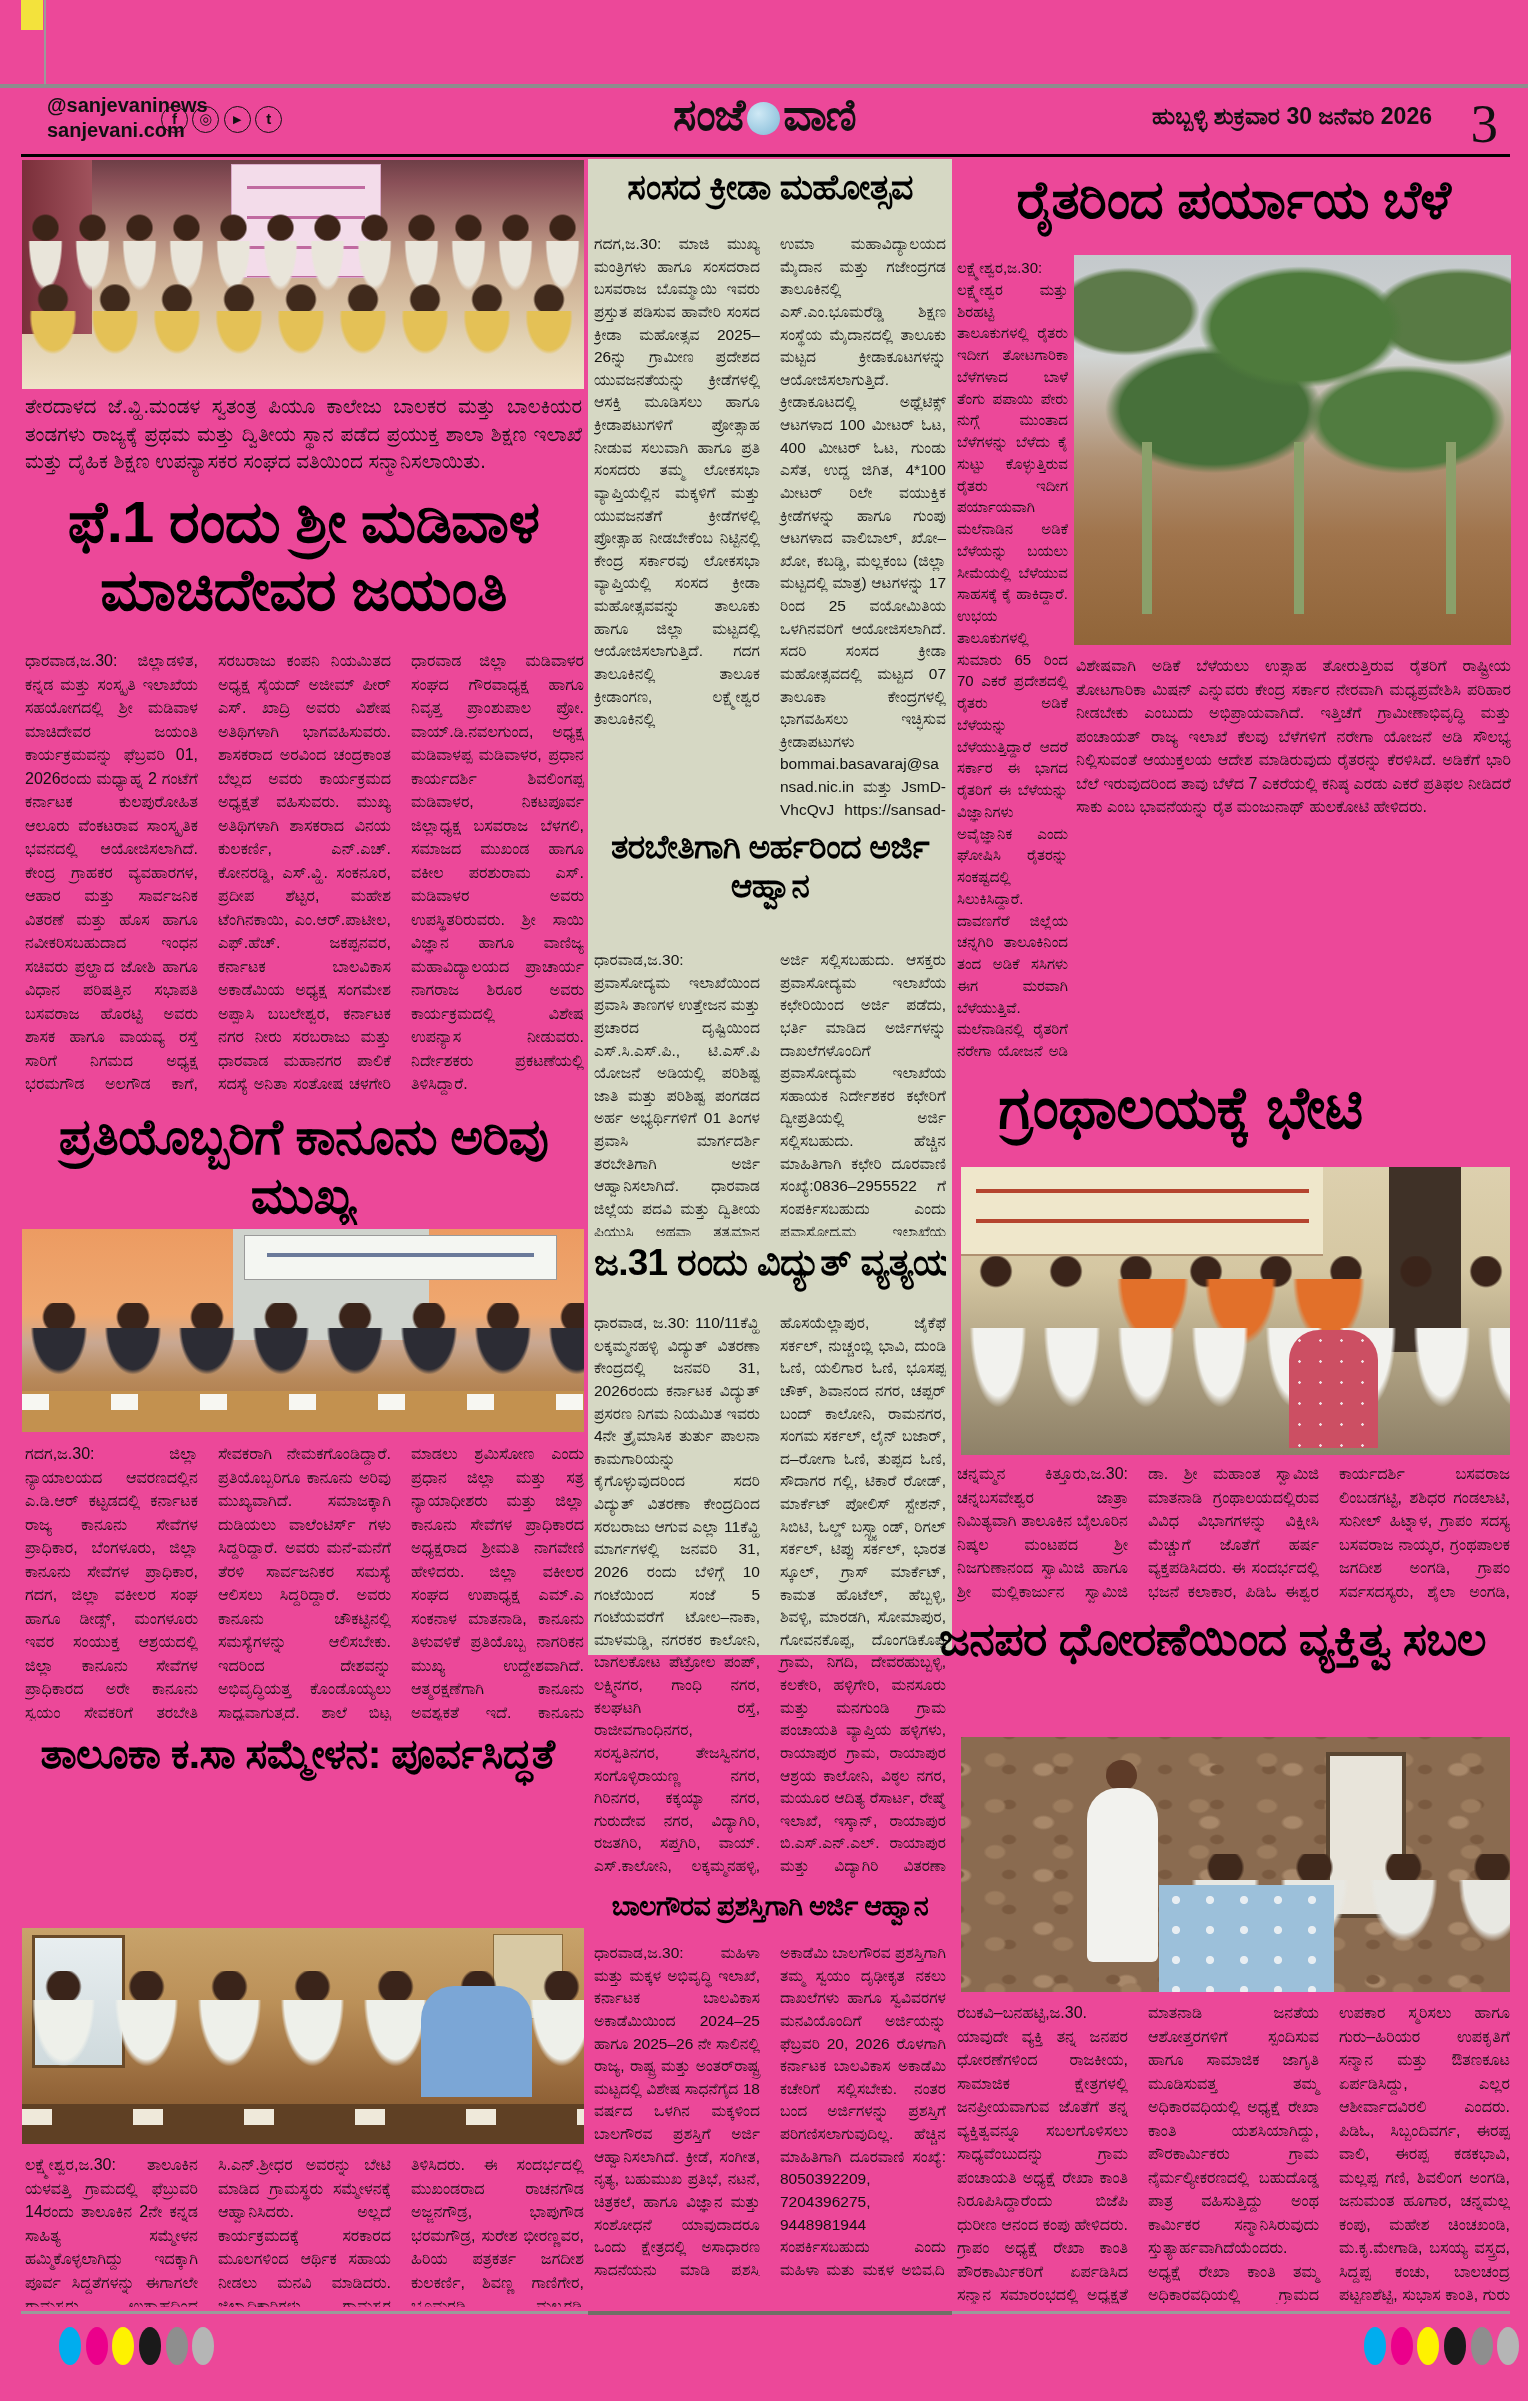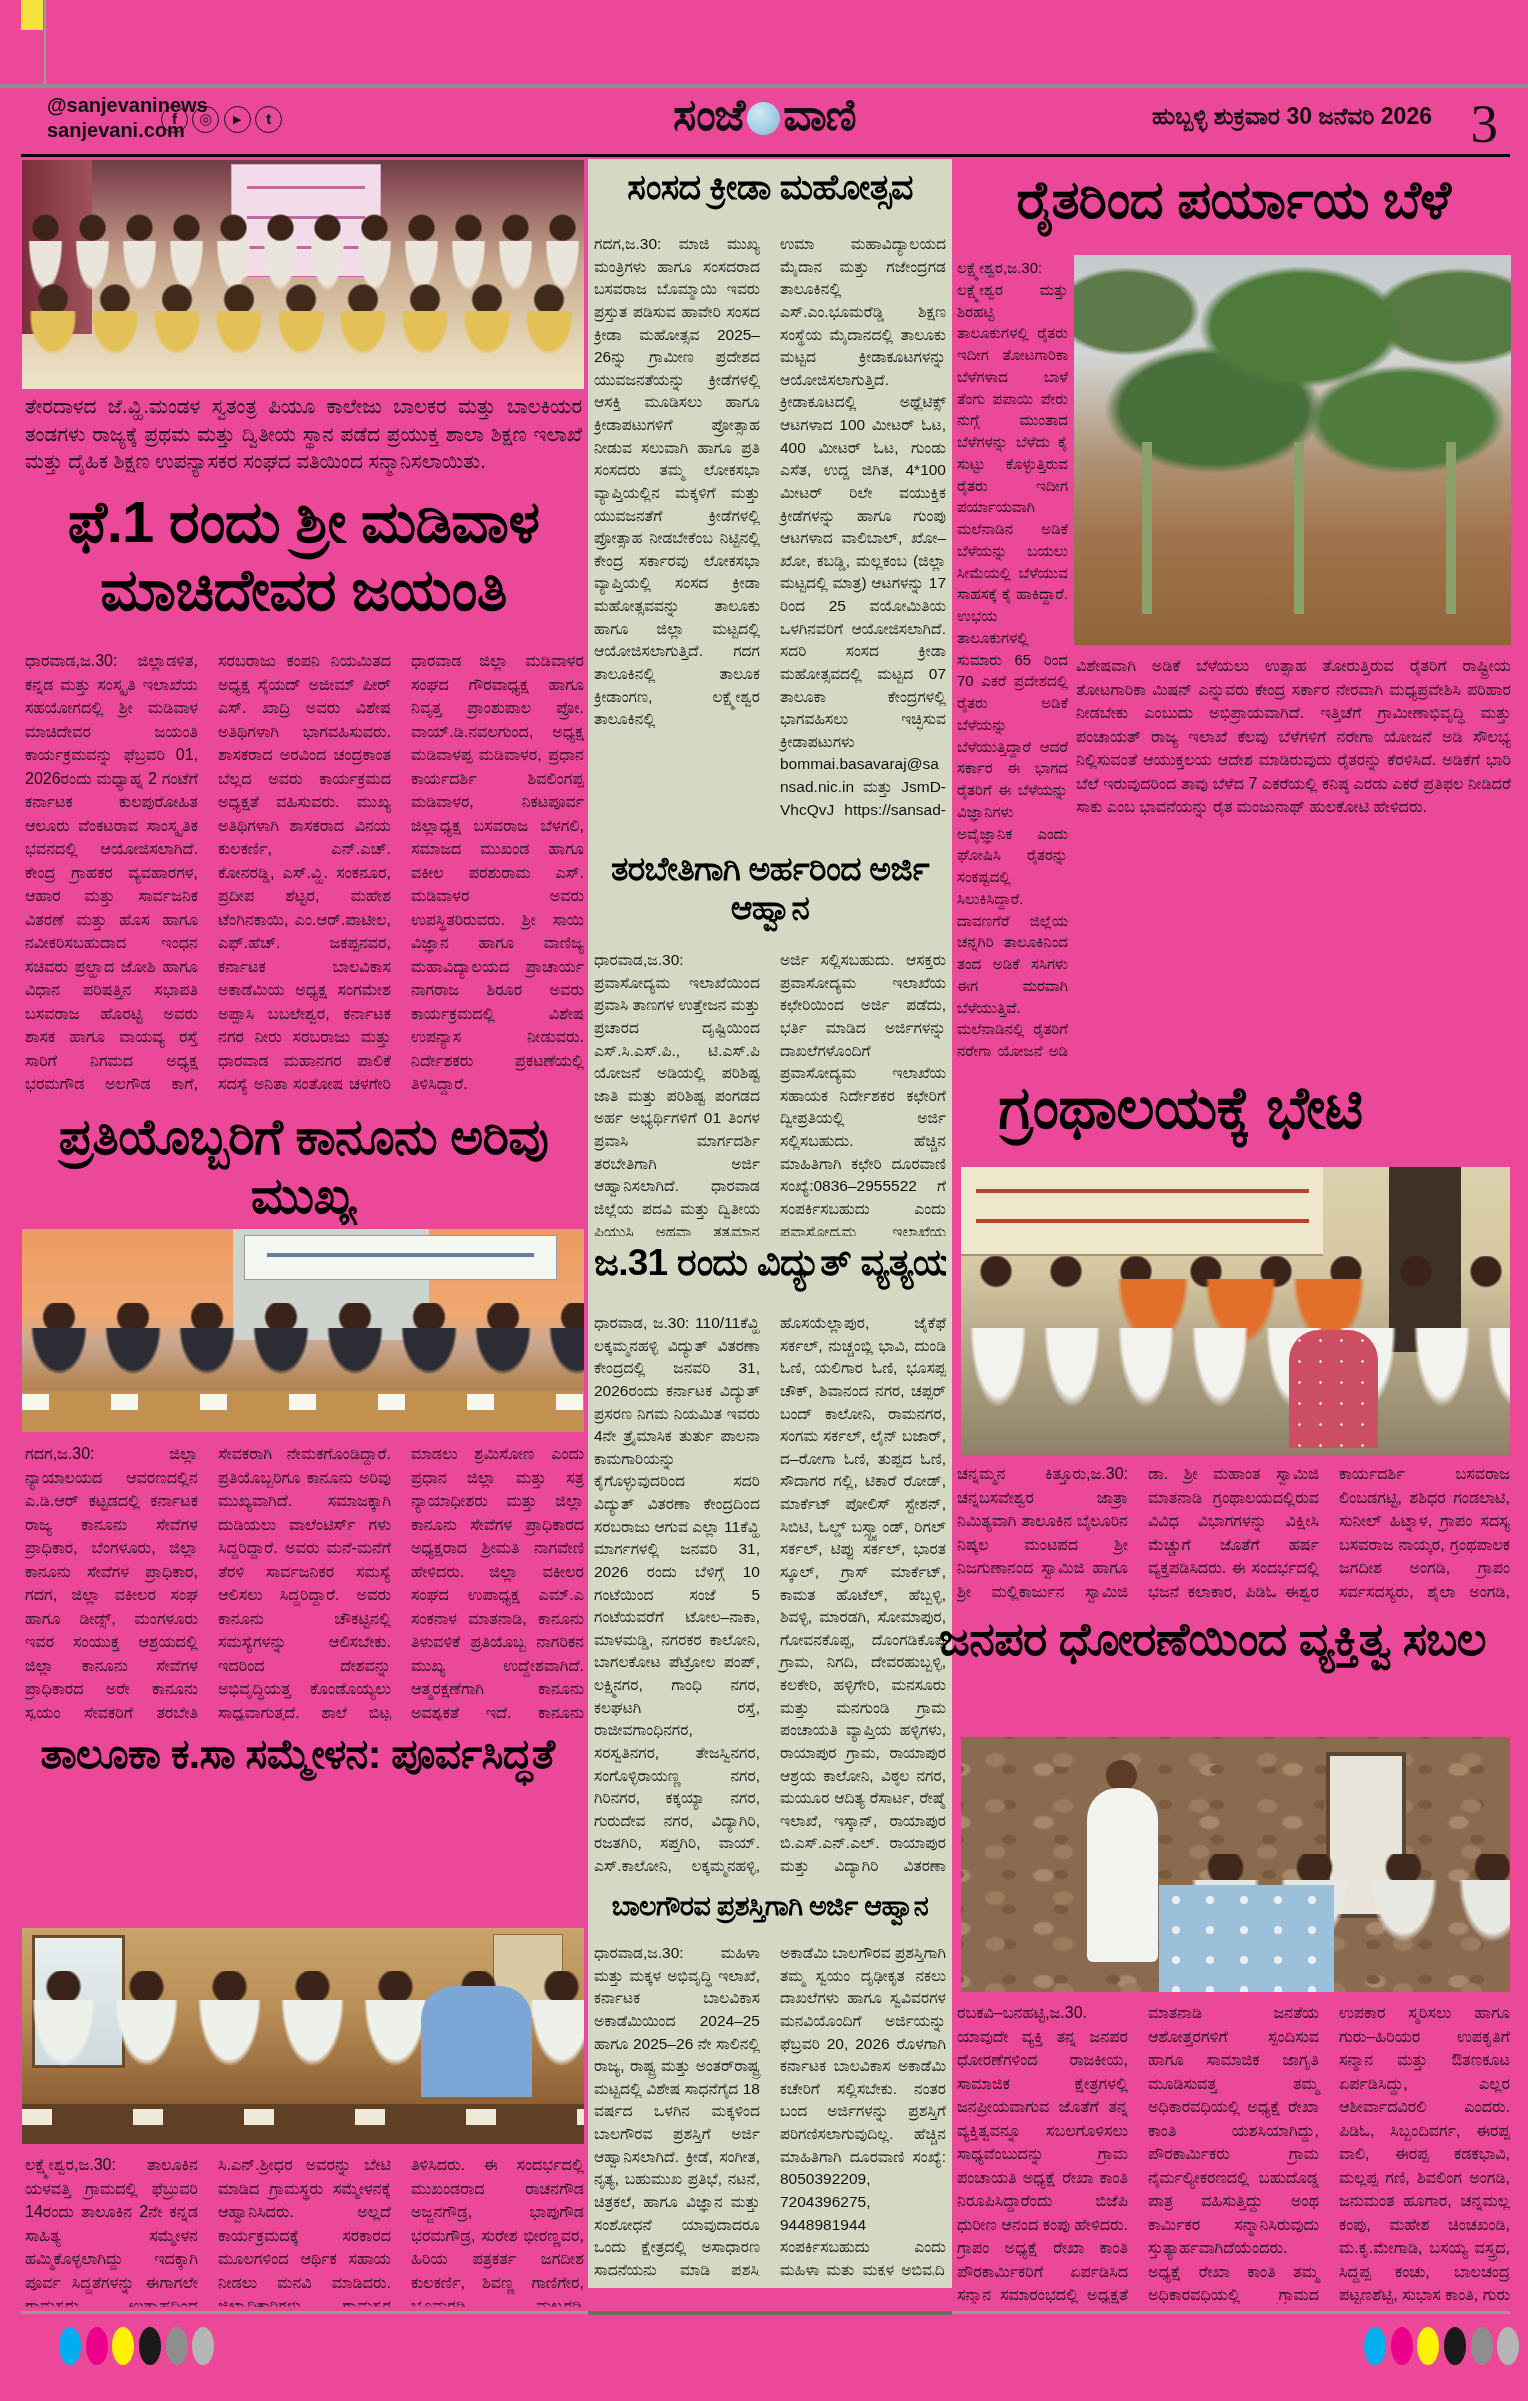--- a/index.html
+++ b/index.html
@@ -8,21 +8,21 @@
     font-family:"Liberation Sans","DejaVu Sans",sans-serif;color:#111;overflow:hidden;
   }
   .abs{position:absolute;}
   .headline{font-weight:bold;color:#000;text-align:center;line-height:1.18;letter-spacing:-0.7px;margin:0;}
   .cols{display:flex;gap:20px;overflow:hidden;text-align:justify;}
   .cols p{flex:1;margin:0;font-size:16px;line-height:1.47;word-break:break-word;}
   .caption{font-weight:400;font-size:20px;line-height:1.38;text-align:justify;overflow:hidden;}
   .photo{position:absolute;overflow:hidden;}
   .layer{position:absolute;}
   .strip{position:absolute;background-repeat:repeat-x;}
-  .greenzone{position:absolute;left:588px;top:159px;width:364px;height:2129px;background:#d6d8c4;}
+  .greenzone{position:absolute;left:588px;top:159px;width:364px;height:1496px;background:#d6d8c4;}
   .greenzone .inner{position:absolute;left:6px;right:6px;}
   .greenzone .cols p{font-size:15.5px;line-height:1.46;}
   .regmark{position:absolute;width:22px;height:38px;border-radius:50%;}
   .social-icon{display:inline-block;width:25px;height:25px;border:1.8px solid #111;border-radius:50%;
     text-align:center;line-height:24px;font-weight:bold;font-size:15px;margin-right:4.4px;vertical-align:middle;}
   .rule{position:absolute;background:#000;}
 </style>
 </head>
 <body>
 
@@ -95,21 +95,21 @@
     <p>ಸಿ.ಎನ್.ಶ್ರೀಧರ ಅವರನ್ನು ಬೇಟಿ ಮಾಡಿದ ಗ್ರಾಮಸ್ಥರು ಸಮ್ಮೇಳನಕ್ಕೆ ಆಹ್ವಾನಿಸಿದರು. ಅಲ್ಲದೆ ಕಾರ್ಯಕ್ರಮದಕ್ಕೆ ಸರಕಾರದ ಮೂಲಗಳಿಂದ ಆರ್ಥಿಕ ಸಹಾಯ ನೀಡಲು ಮನವಿ ಮಾಡಿದರು. ಜಿಲ್ಲಾಧಿಕಾರಿಗಳು ಗ್ರಾಮಸ್ಥರ ಮನವಿ ಸಕಾರಾತ್ಮಕವಾಗಿ ಸ್ಪಂದಿಸಿ ಈ ಕುರಿತಂತೆ ನಿರ್ಧರಿಸುವದಾಗಿ</p>
     <p>ತಿಳಿಸಿದರು. ಈ ಸಂದರ್ಭದಲ್ಲಿ ಮುಖಂಡರಾದ ರಾಚನಗೌಡ ಅಜ್ಜನಗೌಡ್ರ, ಭಾಪುಗೌಡ ಭರಮಗೌಡ್ರ, ಸುರೇಶ ಭೀರಣ್ಣವರ, ಹಿರಿಯ ಪತ್ರಕರ್ತ ಜಗದೀಶ ಕುಲಕರ್ಣಿ, ಶಿವಣ್ಣ ಗಾಣಿಗೇರ, ಭೂಮರಡ್ಡಿ ಮಲ್ಲರಡ್ಡಿ ಮುಂತಾದವರಿದ್ದರು.</p>
   </div>
 
   <div class="greenzone">
     <h2 class="inner headline" style="top:7.4px;height:58px;font-size:35px;overflow:hidden;">ಸಂಸದ ಕ್ರೀಡಾ ಮಹೋತ್ಸವ</h2>
     <div class="inner cols" style="top:74px;height:590px;">
       <p>ಗದಗ,ಜ.30: ಮಾಜಿ ಮುಖ್ಯ ಮಂತ್ರಿಗಳು ಹಾಗೂ ಸಂಸದರಾದ ಬಸವರಾಜ ಬೊಮ್ಮಾಯಿ ಇವರು ಪ್ರಸ್ತುತ ಪಡಿಸುವ ಹಾವೇರಿ ಸಂಸದ ಕ್ರೀಡಾ ಮಹೋತ್ಸವ 2025–26ನ್ನು ಗ್ರಾಮೀಣ ಪ್ರದೇಶದ ಯುವಜನತೆಯನ್ನು ಕ್ರೀಡೆಗಳಲ್ಲಿ ಆಸಕ್ತಿ ಮೂಡಿಸಲು ಹಾಗೂ ಕ್ರೀಡಾಪಟುಗಳಿಗೆ ಪ್ರೋತ್ಸಾಹ ನೀಡುವ ಸಲುವಾಗಿ ಹಾಗೂ ಪ್ರತಿ ಸಂಸದರು ತಮ್ಮ ಲೋಕಸಭಾ ವ್ಯಾಪ್ತಿಯಲ್ಲಿನ ಮಕ್ಕಳಿಗೆ ಮತ್ತು ಯುವಜನತೆಗೆ ಕ್ರೀಡೆಗಳಲ್ಲಿ ಪ್ರೋತ್ಸಾಹ ನೀಡಬೇಕೆಂಬ ನಿಟ್ಟಿನಲ್ಲಿ ಕೇಂದ್ರ ಸರ್ಕಾರವು ಲೋಕಸಭಾ ವ್ಯಾಪ್ತಿಯಲ್ಲಿ ಸಂಸದ ಕ್ರೀಡಾ ಮಹೋತ್ಸವವನ್ನು ತಾಲೂಕು ಹಾಗೂ ಜಿಲ್ಲಾ ಮಟ್ಟದಲ್ಲಿ ಆಯೋಜಿಸಲಾಗುತ್ತಿದೆ. ಗದಗ ತಾಲೂಕಿನಲ್ಲಿ ತಾಲೂಕ ಕ್ರೀಡಾಂಗಣ, ಲಕ್ಷ್ಮೇಶ್ವರ ತಾಲೂಕಿನಲ್ಲಿ</p>
       <p>ಉಮಾ ಮಹಾವಿದ್ಯಾಲಯದ ಮೈದಾನ ಮತ್ತು ಗಜೇಂದ್ರಗಡ ತಾಲೂಕಿನಲ್ಲಿ ಎಸ್.ಎಂ.ಭೂಮರೆಡ್ಡಿ ಶಿಕ್ಷಣ ಸಂಸ್ಥೆಯ ಮೈದಾನದಲ್ಲಿ ತಾಲೂಕು ಮಟ್ಟದ ಕ್ರೀಡಾಕೂಟಗಳನ್ನು ಆಯೋಜಿಸಲಾಗುತ್ತಿದೆ. ಕ್ರೀಡಾಕೂಟದಲ್ಲಿ ಅಥ್ಲೆಟಿಕ್ಸ್ ಆಟಗಳಾದ 100 ಮೀಟರ್ ಓಟ, 400 ಮೀಟರ್ ಓಟ, ಗುಂಡು ಎಸೆತ, ಉದ್ದ ಜಿಗಿತ, 4*100 ಮೀಟರ್ ರಿಲೇ ವಯುಕ್ತಿಕ ಕ್ರೀಡೆಗಳನ್ನು ಹಾಗೂ ಗುಂಪು ಆಟಗಳಾದ ವಾಲಿಬಾಲ್, ಖೋ–ಖೋ, ಕಬಡ್ಡಿ, ಮಲ್ಲಕಂಬ (ಜಿಲ್ಲಾ ಮಟ್ಟದಲ್ಲಿ ಮಾತ್ರ) ಆಟಗಳನ್ನು 17 ರಿಂದ 25 ವಯೋಮಿತಿಯ ಒಳಗಿನವರಿಗೆ ಆಯೋಜಿಸಲಾಗಿದೆ. ಸದರಿ ಸಂಸದ ಕ್ರೀಡಾ ಮಹೋತ್ಸವದಲ್ಲಿ ಮಟ್ಟದ 07 ತಾಲೂಕಾ ಕೇಂದ್ರಗಳಲ್ಲಿ ಭಾಗವಹಿಸಲು ಇಚ್ಛಿಸುವ ಕ್ರೀಡಾಪಟುಗಳು bommai.basavaraj@sansad.nic.in ಮತ್ತು JsmD-VhcQvJ https://sansad-khelmahotsav.in/ ಲಿಂಕ್ ಮುಖಾಂತರ ನೊಂದಾಯಿಸಬಹುದು ಎಂದು ಕ್ರೀಡಾ ಇಲಾಖೆಯ ಸಹಾಯಕ ನಿರ್ದೇಶಕರಾದ ಡಾ:ಶರಣು ಗೋಗೇರಿ ಪ್ರಕಟಣೆಗೆ ತಿಳಿಸಿದ್ದಾರೆ.</p>
     </div>
-    <h2 class="inner headline" style="top:669px;height:111px;font-size:33px;overflow:hidden;margin-top:22px;">ತರಬೇತಿಗಾಗಿ ಅರ್ಹರಿಂದ ಅರ್ಜಿ ಆಹ್ವಾನ</h2>
+    <h2 class="inner headline" style="top:669px;height:111px;font-size:33px;overflow:hidden;">ತರಬೇತಿಗಾಗಿ ಅರ್ಹರಿಂದ ಅರ್ಜಿ ಆಹ್ವಾನ</h2>
     <div class="inner cols" style="top:790px;height:287px;">
       <p>ಧಾರವಾಡ,ಜ.30: ಪ್ರವಾಸೋದ್ಯಮ ಇಲಾಖೆಯಿಂದ ಪ್ರವಾಸಿ ತಾಣಗಳ ಉತ್ತೇಜನ ಮತ್ತು ಪ್ರಚಾರದ ದೃಷ್ಟಿಯಿಂದ ಎಸ್.ಸಿ.ಎಸ್.ಪಿ., ಟಿ.ಎಸ್.ಪಿ ಯೋಜನೆ ಅಡಿಯಲ್ಲಿ ಪರಿಶಿಷ್ಟ ಜಾತಿ ಮತ್ತು ಪರಿಶಿಷ್ಟ ಪಂಗಡದ ಅರ್ಹ ಅಭ್ಯರ್ಥಿಗಳಿಗೆ 01 ತಿಂಗಳ ಪ್ರವಾಸಿ ಮಾರ್ಗದರ್ಶಿ ತರಬೇತಿಗಾಗಿ ಅರ್ಜಿ ಆಹ್ವಾನಿಸಲಾಗಿದೆ. ಧಾರವಾಡ ಜಿಲ್ಲೆಯ ಪದವಿ ಮತ್ತು ದ್ವಿತೀಯ ಪಿಯುಸಿ ಅಥವಾ ತತ್ಸಮಾನ ಪರೀಕ್ಷೆಯಲ್ಲಿ ಉತ್ತೀರ್ಣರಾದ 21 ರಿಂದ 48 ವರ್ಷದೊಳಗಿನ ಅರ್ಹ ಅಭ್ಯರ್ಥಿಗಳು</p>
       <p>ಅರ್ಜಿ ಸಲ್ಲಿಸಬಹುದು. ಆಸಕ್ತರು ಪ್ರವಾಸೋದ್ಯಮ ಇಲಾಖೆಯ ಕಛೇರಿಯಿಂದ ಅರ್ಜಿ ಪಡೆದು, ಭರ್ತಿ ಮಾಡಿದ ಅರ್ಜಿಗಳನ್ನು ದಾಖಲೆಗಳೊಂದಿಗೆ ಪ್ರವಾಸೋದ್ಯಮ ಇಲಾಖೆಯ ಸಹಾಯಕ ನಿರ್ದೇಶಕರ ಕಛೇರಿಗೆ ದ್ವೀಪ್ರತಿಯಲ್ಲಿ ಅರ್ಜಿ ಸಲ್ಲಿಸಬಹುದು. ಹೆಚ್ಚಿನ ಮಾಹಿತಿಗಾಗಿ ಕಛೇರಿ ದೂರವಾಣಿ ಸಂಖ್ಯೆ:0836–2955522 ಗೆ ಸಂಪರ್ಕಿಸಬಹುದು ಎಂದು ಪ್ರವಾಸೋದ್ಯಮ ಇಲಾಖೆಯ ಸಹಾಯಕ ನಿರ್ದೇಶಕರು ಪ್ರಕಟಣೆಯಲ್ಲಿ ತಿಳಿಸಿದ್ದಾರೆ.</p>
     </div>
     <h2 class="inner headline" style="top:1082px;height:63px;font-size:37px;overflow:hidden;white-space:nowrap;">ಜ.31 ರಂದು ವಿದ್ಯುತ್ ವ್ಯತ್ಯಯ</h2>
     <div class="inner cols" style="top:1153px;height:569px;">
       <p>ಧಾರವಾಡ, ಜ.30: 110/11ಕೆವ್ಹಿ ಲಕ್ಕಮ್ಮನಹಳ್ಳಿ ವಿದ್ಯುತ್ ವಿತರಣಾ ಕೇಂದ್ರದಲ್ಲಿ ಜನವರಿ 31, 2026ರಂದು ಕರ್ನಾಟಕ ವಿದ್ಯುತ್ ಪ್ರಸರಣ ನಿಗಮ ನಿಯಮಿತ ಇವರು 4ನೇ ತ್ರೈಮಾಸಿಕ ತುರ್ತು ಪಾಲನಾ ಕಾಮಗಾರಿಯನ್ನು ಕೈಗೊಳ್ಳುವುದರಿಂದ ಸದರಿ ವಿದ್ಯುತ್ ವಿತರಣಾ ಕೇಂದ್ರದಿಂದ ಸರಬರಾಜು ಆಗುವ ಎಲ್ಲಾ 11ಕೆವ್ಹಿ ಮಾರ್ಗಗಳಲ್ಲಿ ಜನವರಿ 31, 2026 ರಂದು ಬೆಳಿಗ್ಗೆ 10 ಗಂಟೆಯಿಂದ ಸಂಜೆ 5 ಗಂಟೆಯವರೆಗೆ ಟೋಲ–ನಾಕಾ, ಮಾಳಮಡ್ಡಿ, ನಗರಕರ ಕಾಲೋನಿ, ಬಾಗಲಕೋಟ ಪೆಟ್ರೋಲ ಪಂಪ್, ಲಕ್ಷ್ಮಿನಗರ, ಗಾಂಧಿ ನಗರ, ಕಲಘಟಗಿ ರಸ್ತೆ, ರಾಜೀವಗಾಂಧಿನಗರ, ಸರಸ್ವತಿನಗರ, ತೇಜಸ್ವಿನಗರ, ಸಂಗೊಳ್ಳಿರಾಯಣ್ಣ ನಗರ, ಗಿರಿನಗರ, ಕಕ್ಕಯ್ಯಾ ನಗರ, ಗುರುದೇವ ನಗರ, ವಿದ್ಯಾಗಿರಿ, ರಜತಗಿರಿ, ಸಪ್ತಗಿರಿ, ವಾಯ್. ಎಸ್.ಕಾಲೋನಿ, ಲಕ್ಕಮ್ಮನಹಳ್ಳಿ, ಗೋಪಾಲಪುರ, ದಾನೇಶ್ವರಿ ನಗರ, ಗಾರ್ಡನ ಪಾಲಿಮರ, ಜೆ.ಎಸ್.ಎಸ್., ಮಾದರಮಡ್ಡಿ, ನವಲೂರ, ಲಕ್ಕಮ್ಮನಹಳ್ಳಿ ಕೈಗಾರಿಕಾ ಪ್ರದೇಶ, ರಾಯಾಪುರ ಕೈಗಾರಿಕಾ ಪ್ರದೇಶ, ಜನ್ನತ ನಗರ, ಲಕ್ಷ್ಮಿಸಿಂಗನಕೇರಿ, ಪಿ.ಬಿ ರಸ್ತೆ, ಮೂಗಬಸವೇಶ್ವರ,</p>
       <p>ಹೊಸಯೆಲ್ಲಾಪುರ, ಜೈಕೆಫೆ ಸರ್ಕಲ್, ನುಚ್ಚಂಬ್ಲಿ ಭಾವಿ, ದುಂಡಿ ಓಣಿ, ಯಲಿಗಾರ ಓಣಿ, ಭೂಸಪ್ಪ ಚೌಕ್, ಶಿವಾನಂದ ನಗರ, ಚಪ್ಪರ್ ಬಂದ್ ಕಾಲೋನಿ, ರಾಮನಗರ, ಸಂಗಮ ಸರ್ಕಲ್, ಲೈನ್ ಬಜಾರ್, ದ–ರೋಗಾ ಓಣಿ, ತುಪ್ಪದ ಓಣಿ, ಸೌದಾಗರ ಗಲ್ಲಿ, ಟಿಕಾರೆ ರೋಡ್, ಮಾರ್ಕೆಟ್ ಪೋಲಿಸ್ ಸ್ಟೇಶನ್, ಸಿಬಿಟಿ, ಓಲ್ಡ್ ಬಸ್ಸ್ಟ್ಯಾಂಡ್, ರಿಗಲ್ ಸರ್ಕಲ್, ಟಿಪ್ಪು ಸರ್ಕಲ್, ಭಾರತ ಸ್ಕೂಲ್, ಗ್ರಾಸ್ ಮಾರ್ಕೆಟ್, ಕಾಮತ ಹೊಟೆಲ್, ಹೆಬ್ಬಳ್ಳಿ, ಶಿವಳ್ಳಿ, ಮಾರಡಗಿ, ಸೋಮಾಪುರ, ಗೋವನಕೊಪ್ಪ, ದೊಂಗಡಿಕೊಪ್ಪ ಗ್ರಾಮ, ನಿಗದಿ, ದೇವರಹುಬ್ಬಳ್ಳಿ, ಕಲಕೇರಿ, ಹಳ್ಳಿಗೇರಿ, ಮನಸೂರು ಮತ್ತು ಮನಗುಂಡಿ ಗ್ರಾಮ ಪಂಚಾಯತಿ ವ್ಯಾಪ್ತಿಯ ಹಳ್ಳಿಗಳು, ರಾಯಾಪುರ ಗ್ರಾಮ, ರಾಯಾಪುರ ಆಶ್ರಯ ಕಾಲೋನಿ, ವಿಠ್ಠಲ ನಗರ, ಮಯೂರ ಆದಿತ್ಯ ರೆಸಾರ್ಟ, ರೇಷ್ಮೆ ಇಲಾಖೆ, ಇಸ್ಕಾನ್, ರಾಯಾಪುರ ಬಿ.ಎಸ್.ಎನ್.ಎಲ್. ರಾಯಾಪುರ ಮತ್ತು ವಿದ್ಯಾಗಿರಿ ವಿತರಣಾ ಕೇಂದ್ರದ ವ್ಯಾಪ್ತಿಯಲ್ಲಿ ಬರುವ ಎಲ್ಲಾ ಸುತ್ತಮುತ್ತಲಿನ ಪ್ರದೇಶಗಳಲ್ಲಿ ವಿದ್ಯುತ್ ವ್ಯತ್ಯಯ ಉಂಟಾಗಲಿದೆ ಎಂದು ಹೆಸ್ಕಾಂ ಪ್ರಕಟಣೆ ತಿಳಿಸಿದೆ.</p>
     </div>
     <h2 class="inner headline" style="top:1732px;height:43px;font-size:27px;overflow:hidden;white-space:nowrap;">ಬಾಲಗೌರವ ಪ್ರಶಸ್ತಿಗಾಗಿ ಅರ್ಜಿ ಆಹ್ವಾನ</h2>

